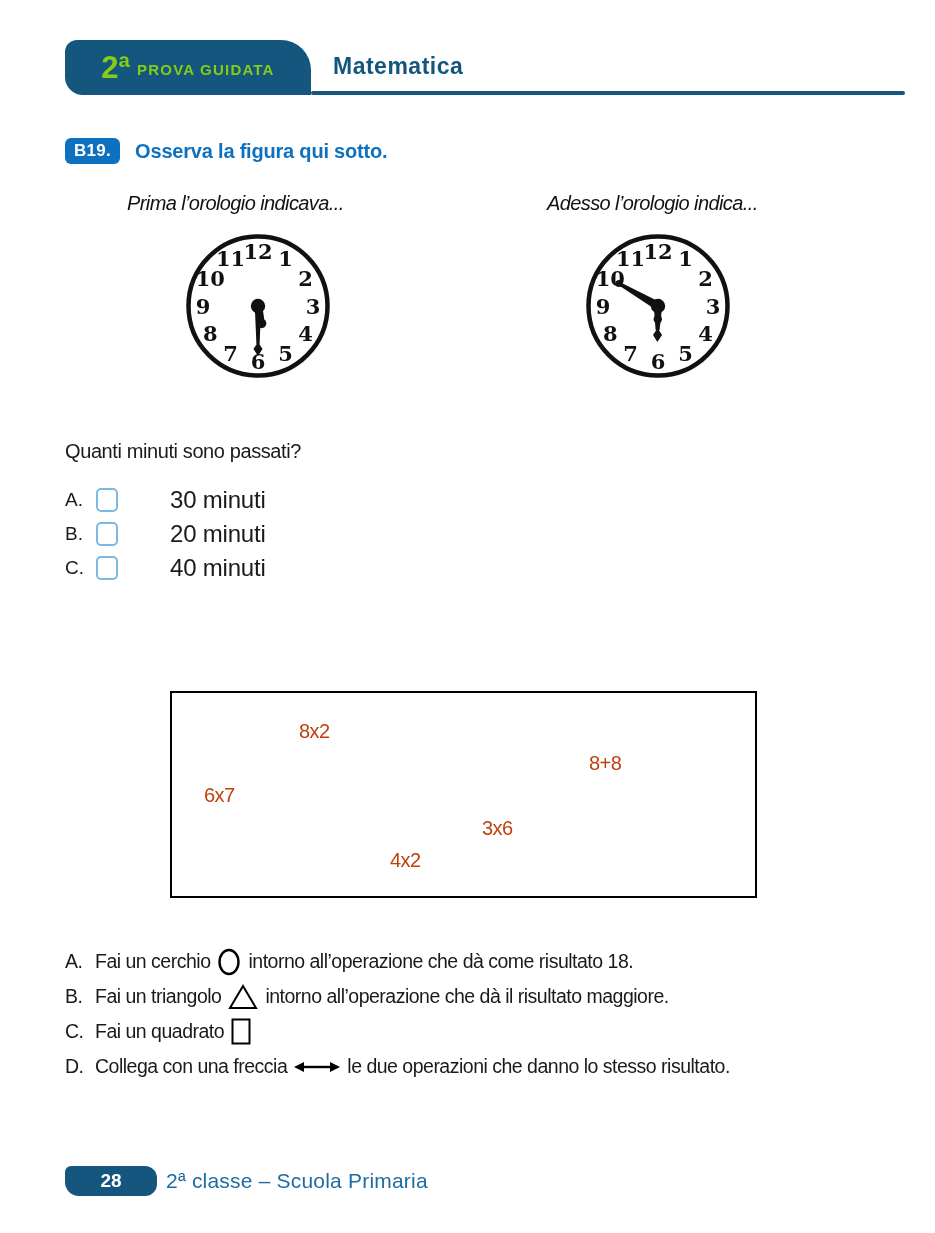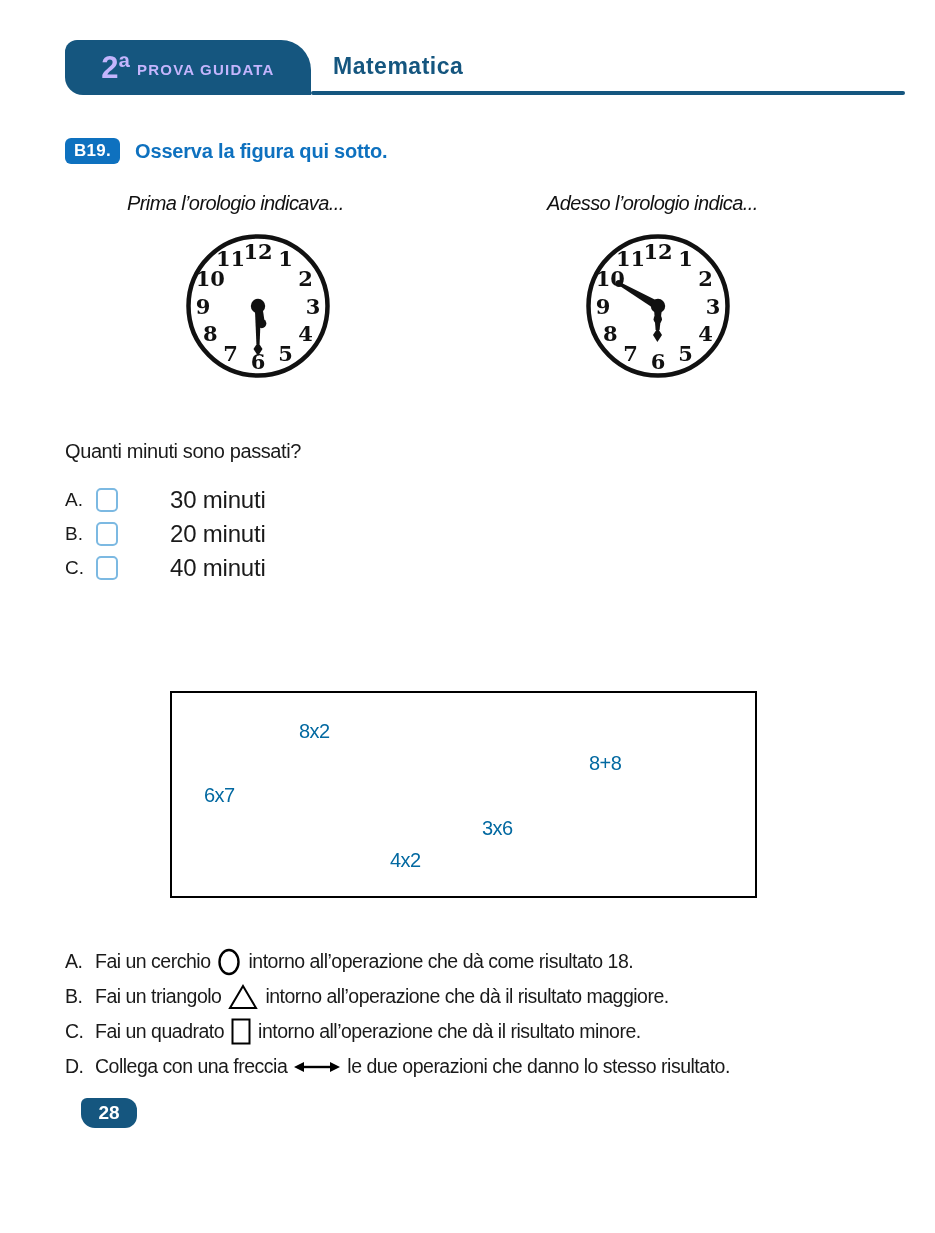--- a/index.html
+++ b/index.html
@@ -19,21 +19,21 @@
     color:var(--ink);
     overflow:hidden;
     margin:0 auto;
   }
   
   .header-badge{
     position:absolute;left:65px;top:40px;
     width:246px;height:55px;
     background:var(--dark);
     border-radius:12px 30px 0 18px;
-    color:#c4b5fd;
+    color:#84cc16;
     display:flex;align-items:center;justify-content:center;
   }
   .header-grade{font-size:31px;font-weight:bold;line-height:1;margin-right:7px;}
   .header-title{font-size:15px;font-weight:bold;letter-spacing:1.2px;padding-top:4px;}
   .header-subject{
     position:absolute;left:333px;top:53px;
     font-size:23px;font-weight:bold;color:var(--dark);letter-spacing:.5px;
   }
   .header-line{
     position:absolute;left:311px;top:91px;width:594px;height:4px;
@@ -65,32 +65,32 @@
   .option-box{
     width:22px;height:24px;border:2.5px solid var(--lblue);
     border-radius:5px;margin-right:20px;background:#fff;cursor:pointer;flex:0 0 auto;
   }
   .option-label{font-size:24px;letter-spacing:-.2px;margin-left:32px;}
   
   .op-box{
     position:absolute;left:170px;top:691px;width:587px;height:207px;
     border:2px solid #000;background:#fff;
   }
-  .op{position:absolute;font-size:20px;letter-spacing:-.5px;color:#0369a1;line-height:1;text-align:center;}
+  .op{position:absolute;font-size:20px;letter-spacing:-.5px;color:#c2410c;line-height:1;text-align:center;}
   
   .tasks{position:absolute;left:65px;top:944px;}
   .task-row{display:flex;align-items:center;height:35px;font-size:19.5px;letter-spacing:-.5px;}
   .task-letter{width:30px;flex:0 0 auto;}
   .task-shape{margin:0 7px;flex:0 0 auto;display:flex;align-items:center;}
   
   .page-badge{
-    position:absolute;left:65px;top:1098px;width:56px;height:30px;
+    position:absolute;left:65px;top:1166px;width:92px;height:30px;
     background:var(--dark);border-radius:6px 12px 12px 14px;
     color:#fff;font-weight:bold;font-size:19px;
-    display:flex;align-items:center;justify-content:center;margin-left:16px;
+    display:flex;align-items:center;justify-content:center;
   }
   .footer-text{
     position:absolute;left:166px;top:1169px;
     font-size:21px;color:var(--footer-blue);letter-spacing:.2px;
   }
 </style>
 </head>
 <body>
 
 <div class="page">
@@ -213,34 +213,34 @@
   </div>
 
   <div class="task-row">
     <span class="task-letter">C.</span>
     <span>Fai un quadrato</span>
     <span class="task-shape">
           <svg width="20" height="27" viewBox="0 0 20 27">
             <rect x="1.5" y="1.5" width="17" height="24" fill="none" stroke="#000" stroke-width="2"></rect>
           </svg>
         </span>
-    <span>intorno all’operazione che dà il risultato minore.</span>
   </div>
 
   <div class="task-row">
     <span class="task-letter">D.</span>
     <span>Collega con una freccia</span>
     <span class="task-shape">
           <svg width="46" height="14" viewBox="0 0 46 14">
             <line x1="7" y1="7" x2="39" y2="7" stroke="#000" stroke-width="2.4"></line>
             <polygon points="0,7 10,2 10,12" fill="#000"></polygon>
             <polygon points="46,7 36,2 36,12" fill="#000"></polygon>
           </svg>
         </span>
     <span>le due operazioni che danno lo stesso risultato.</span>
   </div>
 </div>
 
   <div class="page-badge">
     <span>28</span>
   </div>
+  <div class="footer-text">2ª classe – Scuola Primaria</div>
 
 </div>
 
 </body></html>

